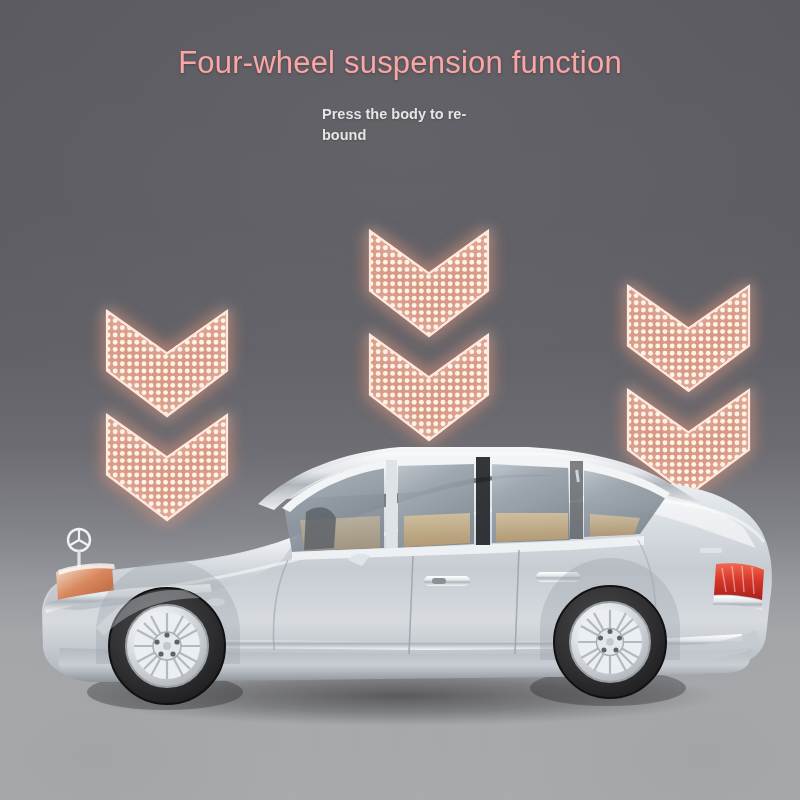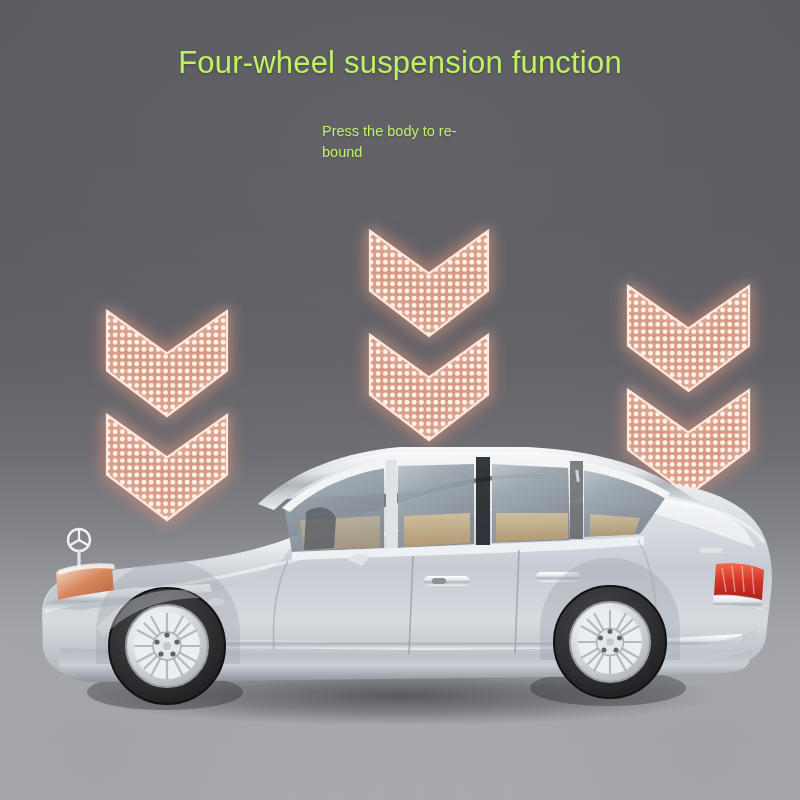--- a/index.html
+++ b/index.html
@@ -45,35 +45,35 @@
       radial-gradient(90% 60% at 88% 95%, rgba(0,0,0,0.06) 0%, rgba(0,0,0,0) 60%);
   }
 
   
   .title {
     position: absolute;
     left: 0;
     right: 0;
     top: 44px;
     text-align: center;
-    color: #bef264;
+    color: #fca5a5;
     font-size: 31px;
     font-weight: 400;
     letter-spacing: 0.2px;
     line-height: 1.25;
     text-shadow: 0 1px 3px rgba(0,0,0,0.28);
   }
   .subtitle {
     position: absolute;
     left: 322px;
-    top: 121px;
+    top: 104px;
     width: 152px;
-    color: #bef264;
+    color: #e5e5e5;
     font-size: 14.5px;
-    font-weight: 400;
+    font-weight: 700;
     line-height: 1.42;
     text-shadow: 0 1px 2px rgba(0,0,0,0.22);
   }
 
   
   .arrow-group {
     position: absolute;
   }
   .arrow {
     position: absolute;

